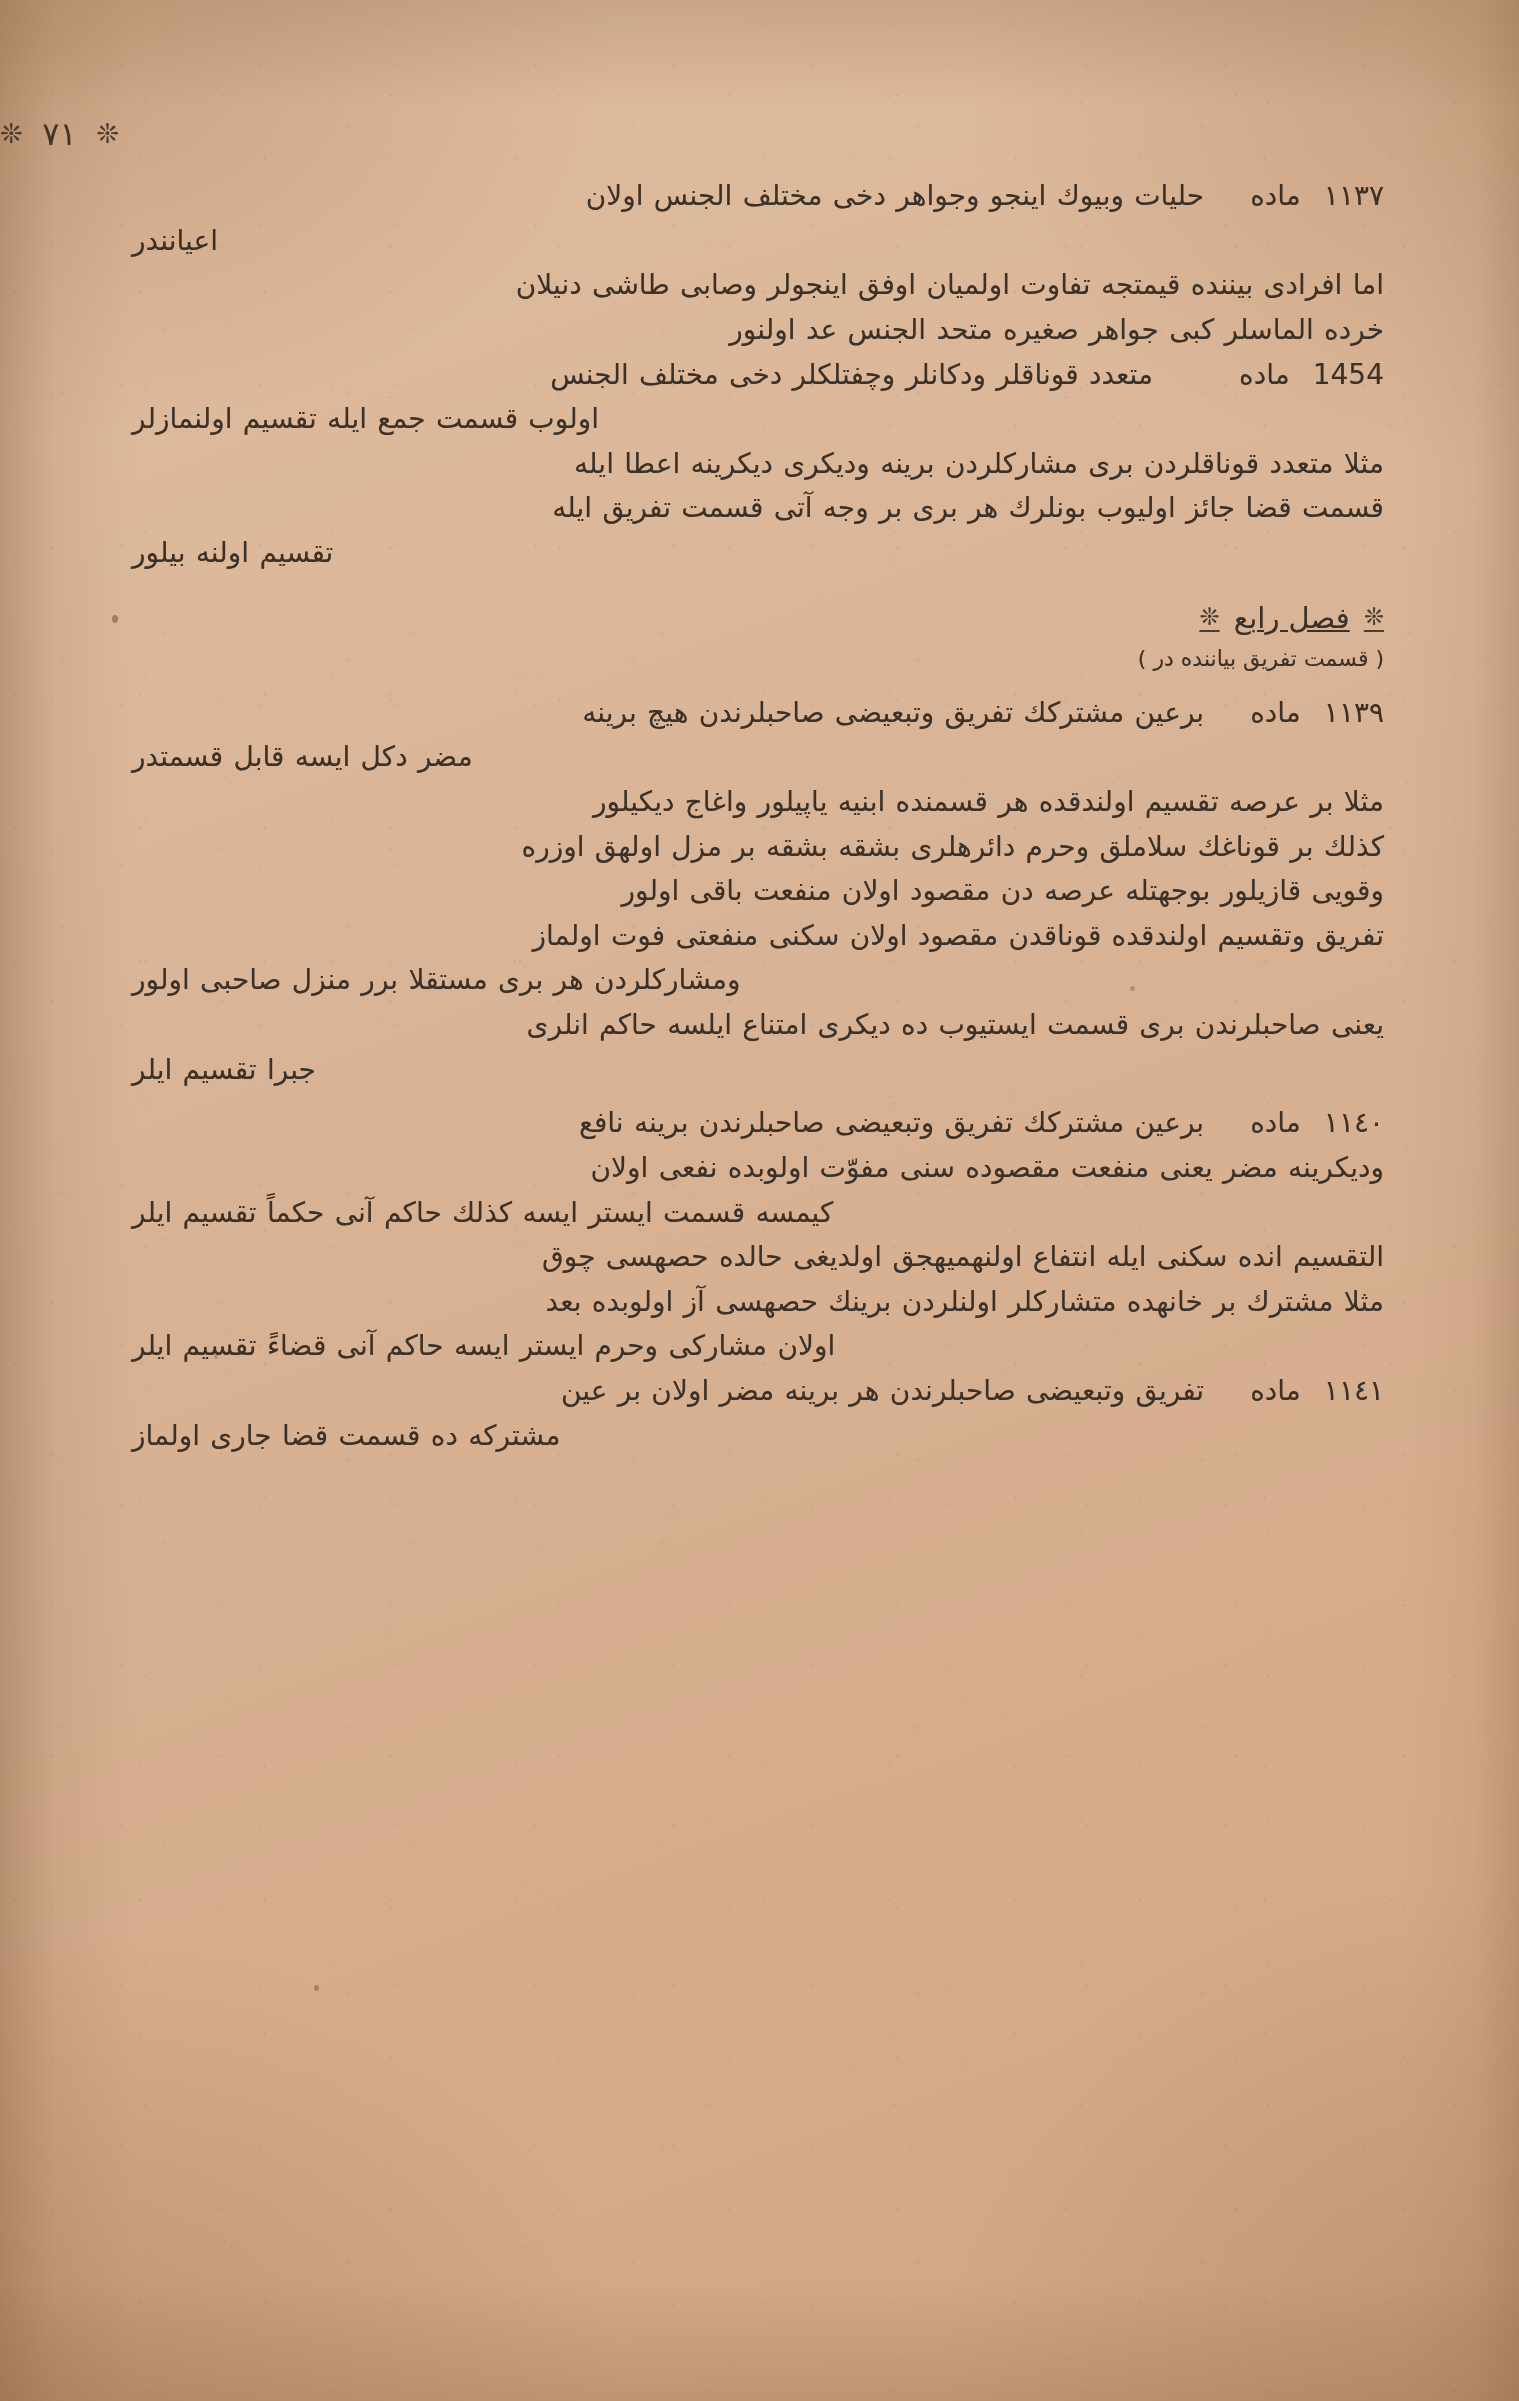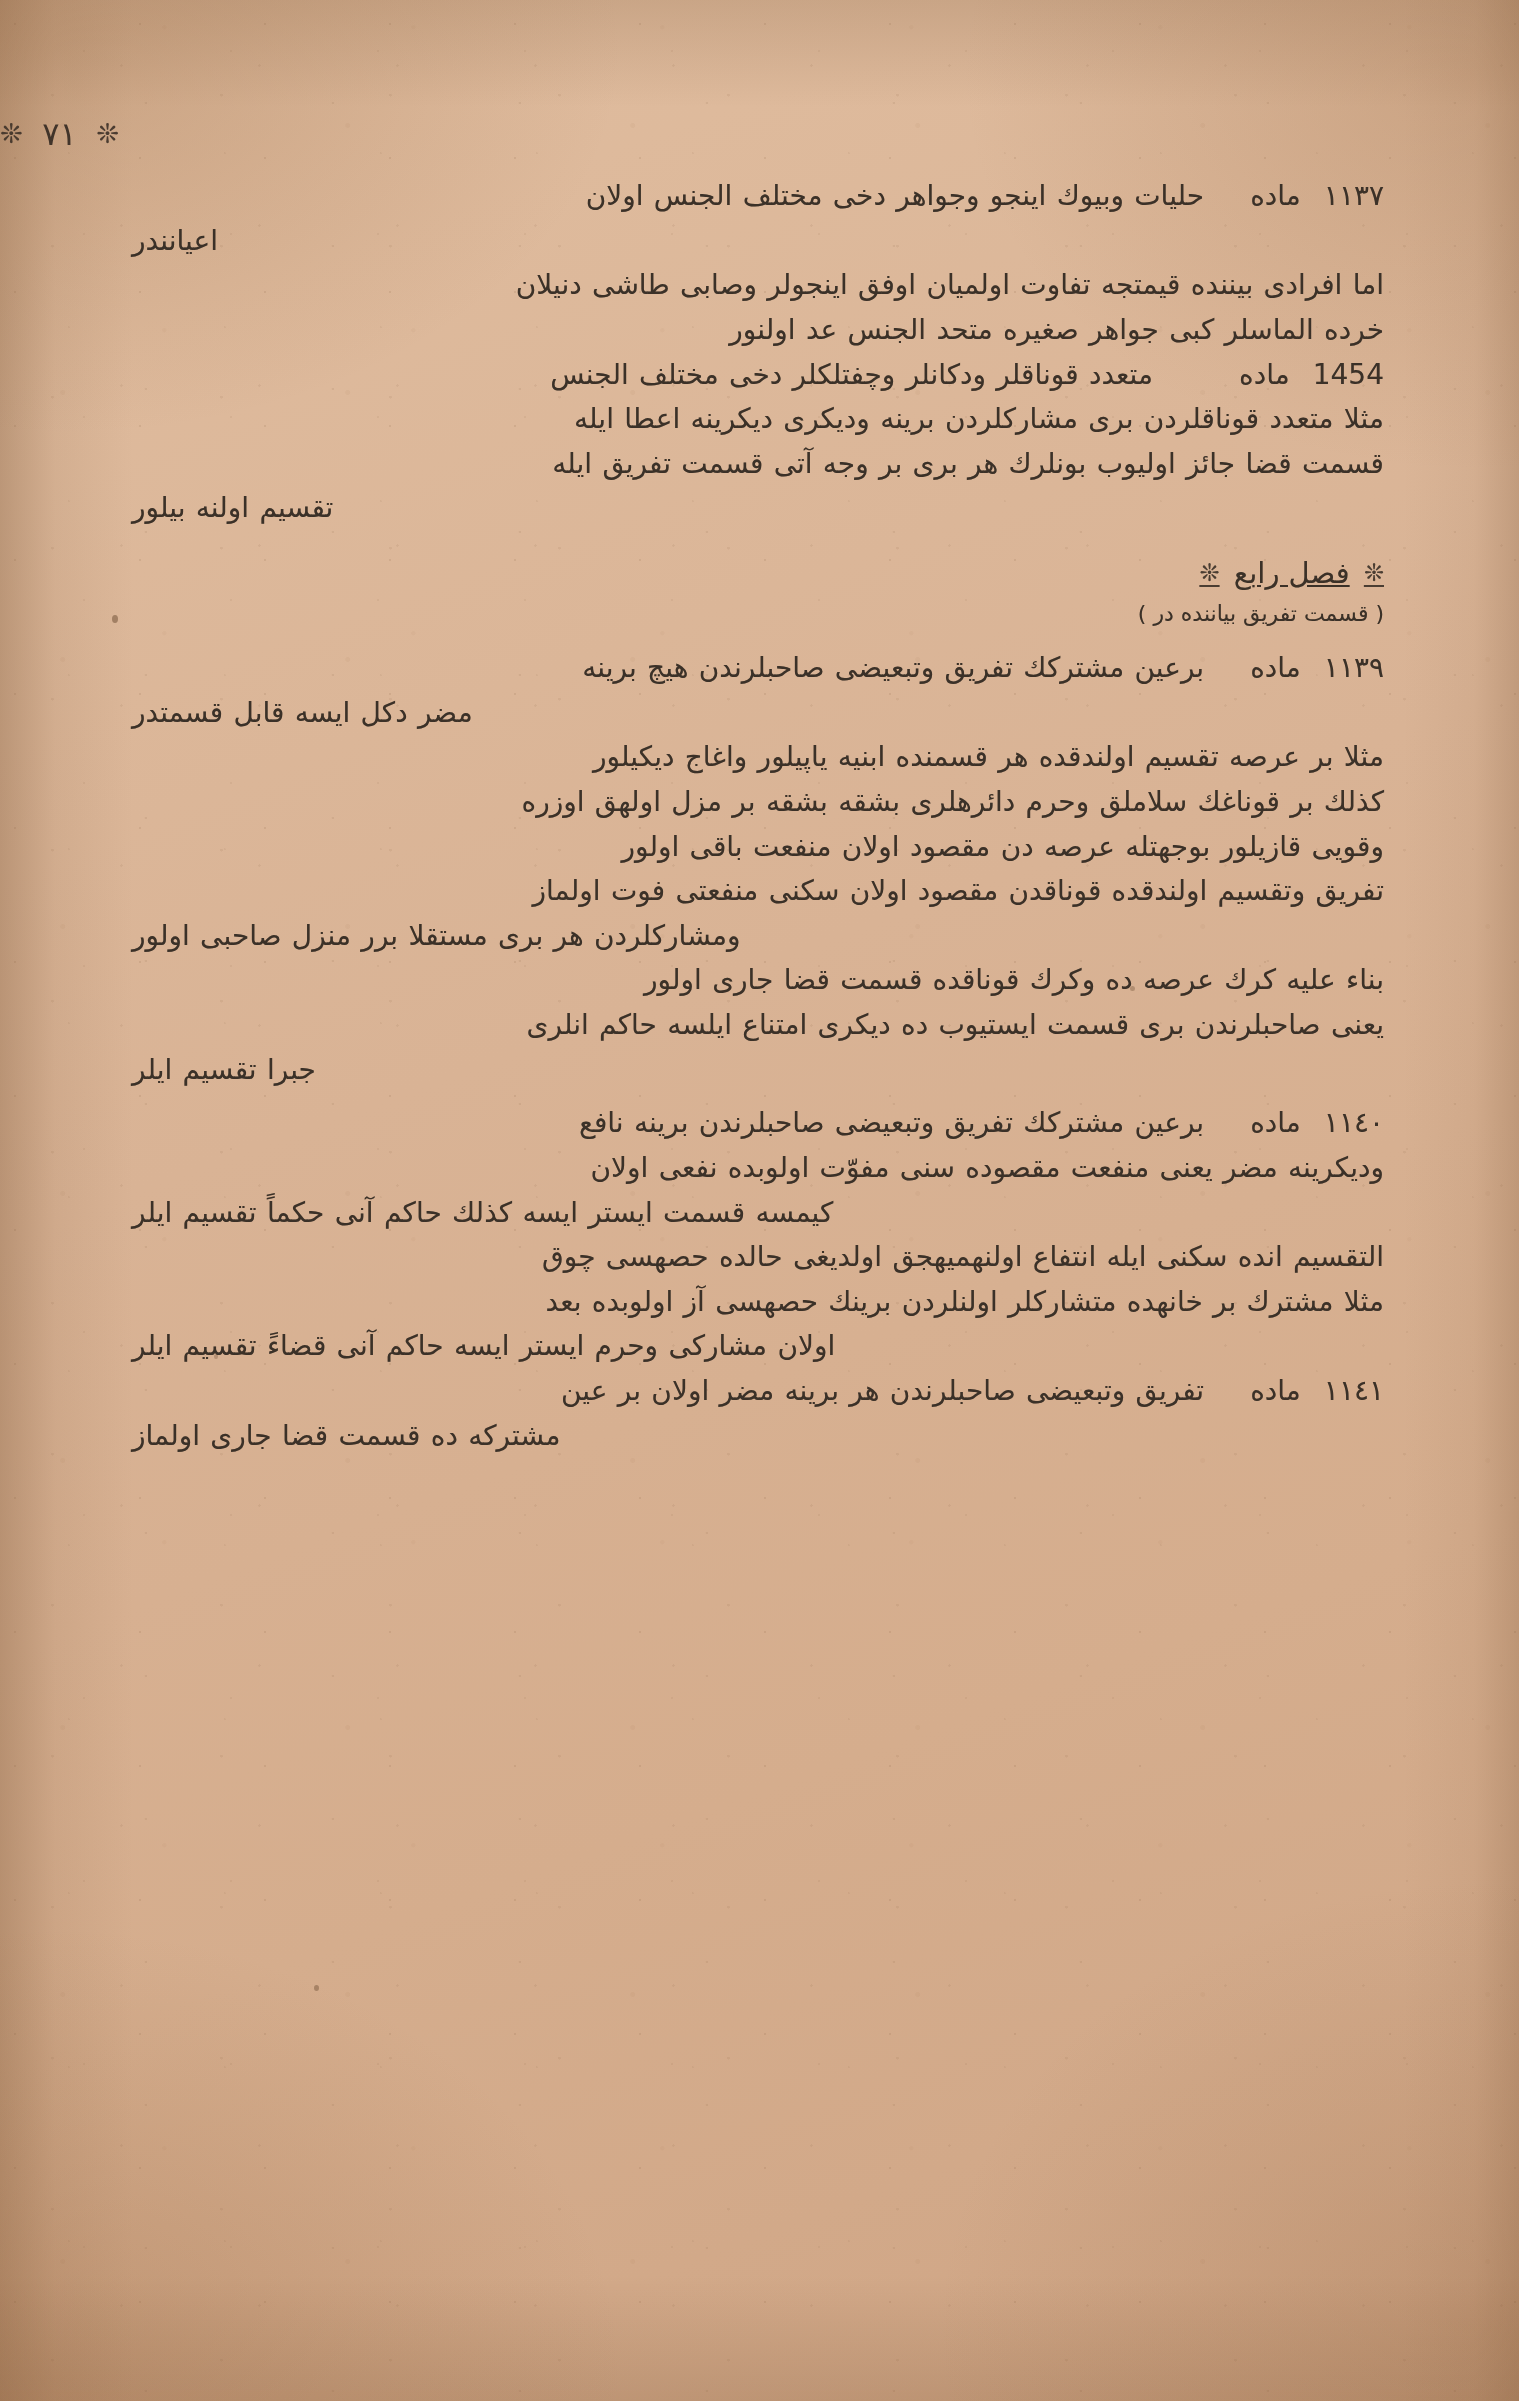--- a/index.html
+++ b/index.html
@@ -146,39 +146,39 @@
 
   <div class="body">
 
     <p class="para"><span class="artnum">١١٣٧</span><span class="gap-sm"></span><span>ماده</span><span class="gap-md"></span><span>حليات وبيوك اينجو وجواهر دخى مختلف الجنس اولان</span></p>
     <p class="para last-left">اعيانندر</p>
 
     <p class="para">اما افرادى بيننده قيمتجه تفاوت اولميان اوفق اينجولر وصابى طاشى دنيلان</p>
     <p class="para">خرده الماسلر كبى جواهر صغيره متحد الجنس عد اولنور</p>
 
     <p class="para"><span class="artnum">1454</span><span class="gap-sm"></span><span>ماده</span><span class="gap-lg"></span><span>متعدد قوناقلر ودكانلر وچفتلكلر دخى مختلف الجنس</span></p>
+    <p class="para last-left">اولوب قسمت جمع ايله تقسيم اولنمازلر</p>
 
     <p class="para">مثلا متعدد قوناقلردن برى مشاركلردن برينه وديكرى ديكرينه اعطا ايله</p>
     <p class="para">قسمت قضا جائز اوليوب بونلرك هر برى بر وجه آتى قسمت تفريق ايله</p>
     <p class="para last-left">تقسيم اولنه بيلور</p>
 
     <div class="chapter">
       <span class="orn">❊</span><span class="ttl">فصل رابع</span><span class="orn">❊</span>
     </div>
     <div class="subtitle">( قسمت تفريق بياننده در )</div>
 
     <p class="para"><span class="artnum">١١٣٩</span><span class="gap-sm"></span><span>ماده</span><span class="gap-md"></span><span>برعين مشتركك تفريق وتبعيضى صاحبلرندن هيچ برينه</span></p>
     <p class="para last-left">مضر دكل ايسه قابل قسمتدر</p>
 
     <p class="para">مثلا بر عرصه تقسيم اولندقده هر قسمنده ابنيه ياپيلور      واغاج ديكيلور</p>
     <p class="para">كذلك بر قوناغك سلاملق وحرم دائرهلرى بشقه بشقه بر مزل اولهق اوزره</p>
     <p class="para">وقويى قازيلور      بوجهتله عرصه دن مقصود اولان منفعت باقى اولور</p>
     <p class="para">تفريق وتقسيم اولندقده قوناقدن مقصود اولان سكنى منفعتى فوت اولماز</p>
     <p class="para last-left">ومشاركلردن هر برى مستقلا برر منزل صاحبى اولور</p>
-    <p class="para">بناء عليه كرك عرصه ده وكرك قوناقده قسمت قضا جارى اولور</p>
     <p class="para">يعنى صاحبلرندن برى قسمت ايستيوب ده ديكرى امتناع ايلسه حاكم انلرى</p>
     <p class="para last-left">جبرا تقسيم ايلر</p>
 
     <div class="blockgap tight"></div>
 
     <p class="para"><span class="artnum">١١٤٠</span><span class="gap-sm"></span><span>ماده</span><span class="gap-md"></span><span>برعين مشتركك تفريق وتبعيضى صاحبلرندن برينه نافع</span></p>
     <p class="para">وديكرينه مضر يعنى منفعت مقصوده سنى مفوّت اولوبده نفعى اولان</p>
     <p class="para last-left">كيمسه قسمت ايستر ايسه كذلك حاكم آنى حكماً تقسيم ايلر</p>
 
     <p class="para">التقسيم انده سكنى ايله انتفاع اولنهميهجق اولديغى حالده حصهسى چوق</p>

